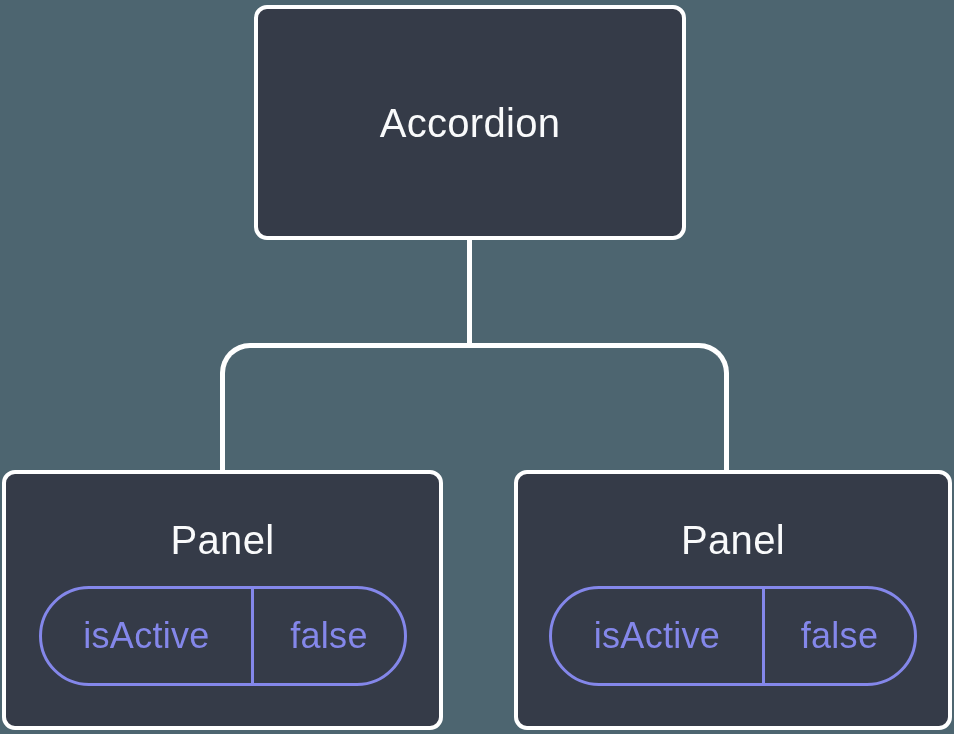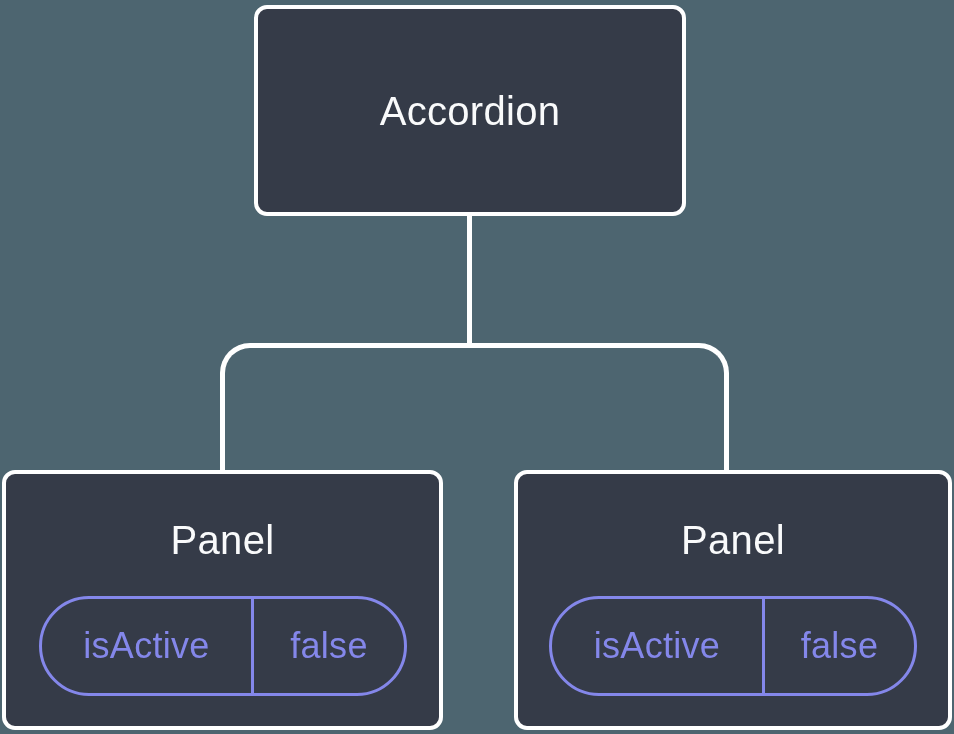--- a/index.html
+++ b/index.html
@@ -20,21 +20,21 @@
     position: absolute;
     box-sizing: border-box;
     background: var(--node-fill, #353B48);
     border: 4px solid var(--node-border, #FFFFFF);
     border-radius: 13px;
   }
   .accordion-node {
     left: 254px;
     top: 5px;
     width: 432px;
-    height: 211px;
+    height: 235px;
     display: flex;
     align-items: center;
     justify-content: center;
   }
   .panel-node {
     top: 470px;
     height: 260px;
     display: flex;
     flex-direction: column;
     align-items: center;
@@ -46,21 +46,21 @@
     color: var(--node-text, #F9FAFB);
     font-size: 40px;
     font-weight: 500;
     line-height: 48px;
     letter-spacing: 0.3px;
   }
   .panel-node .node-title { margin-top: 42px; }
 
   
   .state-pill {
-    margin-top: 32px;
+    margin-top: 22px;
     width: 368px;
     height: 100px;
     box-sizing: border-box;
     border: 3px solid var(--state-accent, #8487EA);
     border-radius: 50px;
     display: flex;
     overflow: hidden;
   }
   .state-cell {
     display: flex;

